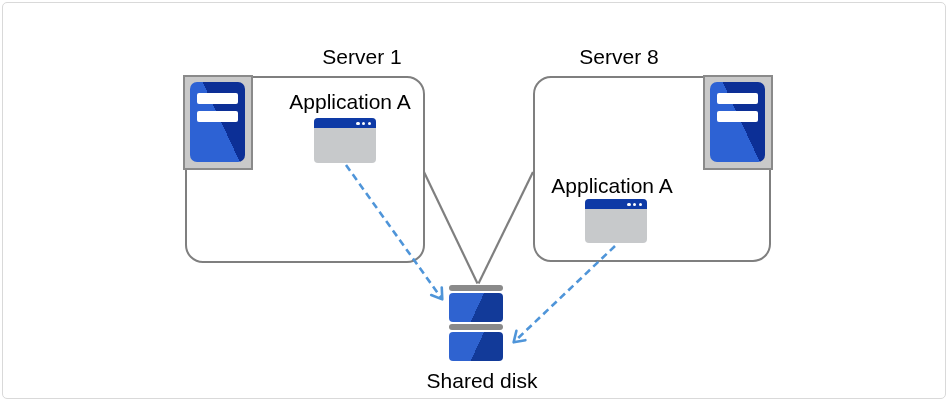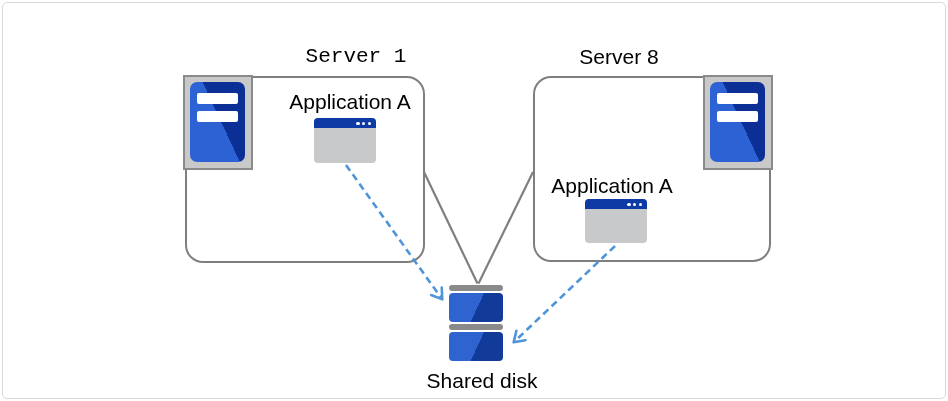--- a/index.html
+++ b/index.html
@@ -26,21 +26,21 @@
   .disk-bar{position:absolute;left:0;width:54px;height:6px;background:#8a8a8a;border-radius:3px;}
   .disk-rect{position:absolute;left:0;width:54px;height:29px;border-radius:4px;
              background:linear-gradient(115deg,#2f63d0 52%,#123a99 52%);}
   svg.overlay{position:absolute;left:0;top:0;pointer-events:none;}
 </style>
 </head>
 <body>
 
 <div class="frame"></div>
 
-<div class="label" style="left:286px;top:46px;font-family:Liberation Mono, monospace;">Server 1</div>
+<div class="label" style="left:292px;top:46px;">Server 1</div>
 <div class="server-box" style="left:185px;top:76px;width:240px;height:187px;"></div>
 <div class="tower-frame" style="left:183px;top:75px;">
   <div class="tower">
     <div class="slot s1"></div>
     <div class="slot s2"></div>
   </div>
 </div>
 <div class="label" style="left:280px;top:91px;">Application A</div>
 <div class="appwin" style="left:314px;top:118px;height:45px;">
   <div class="titlebar">

